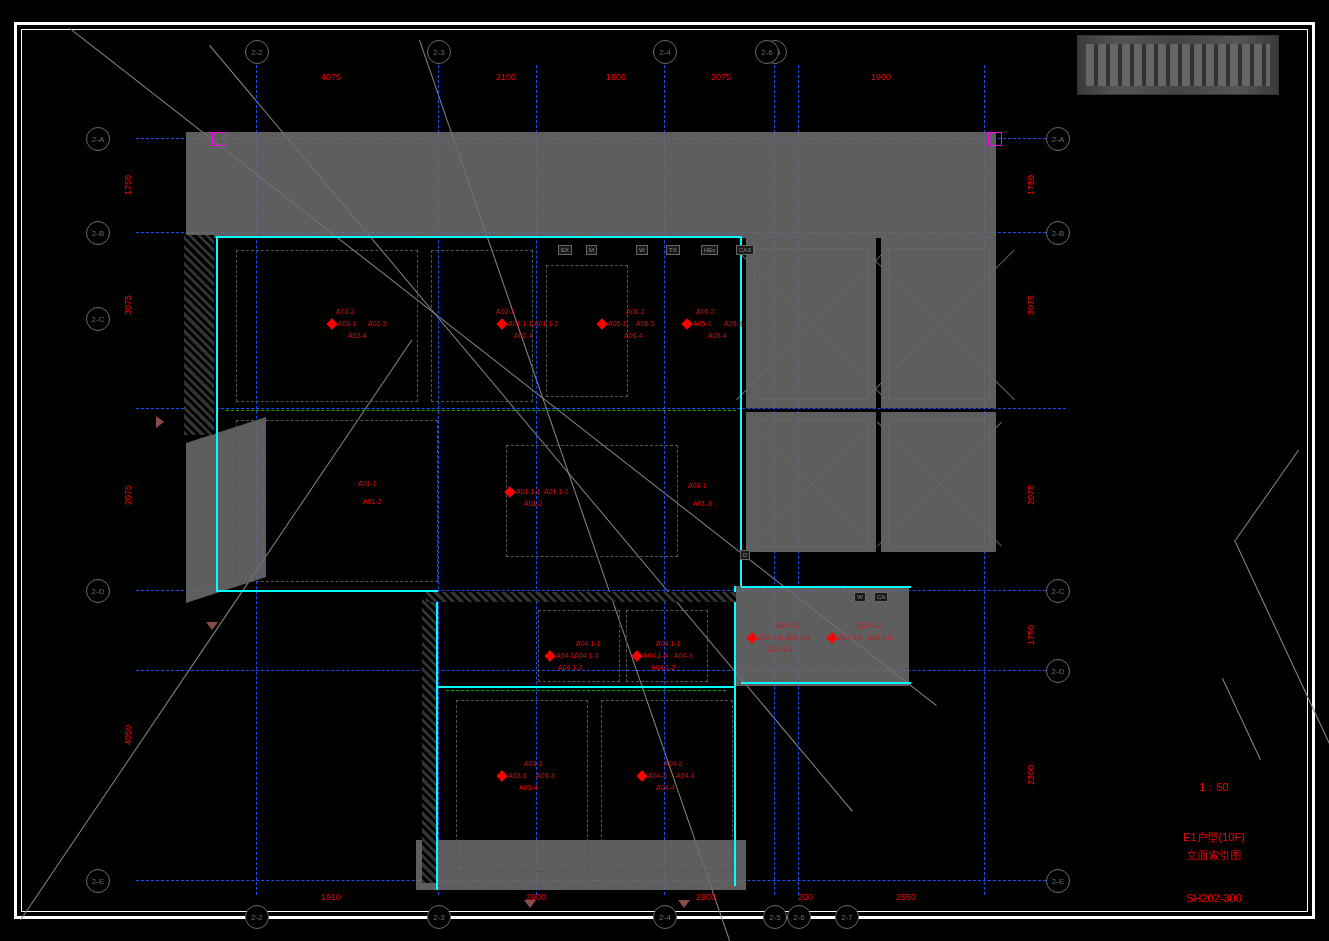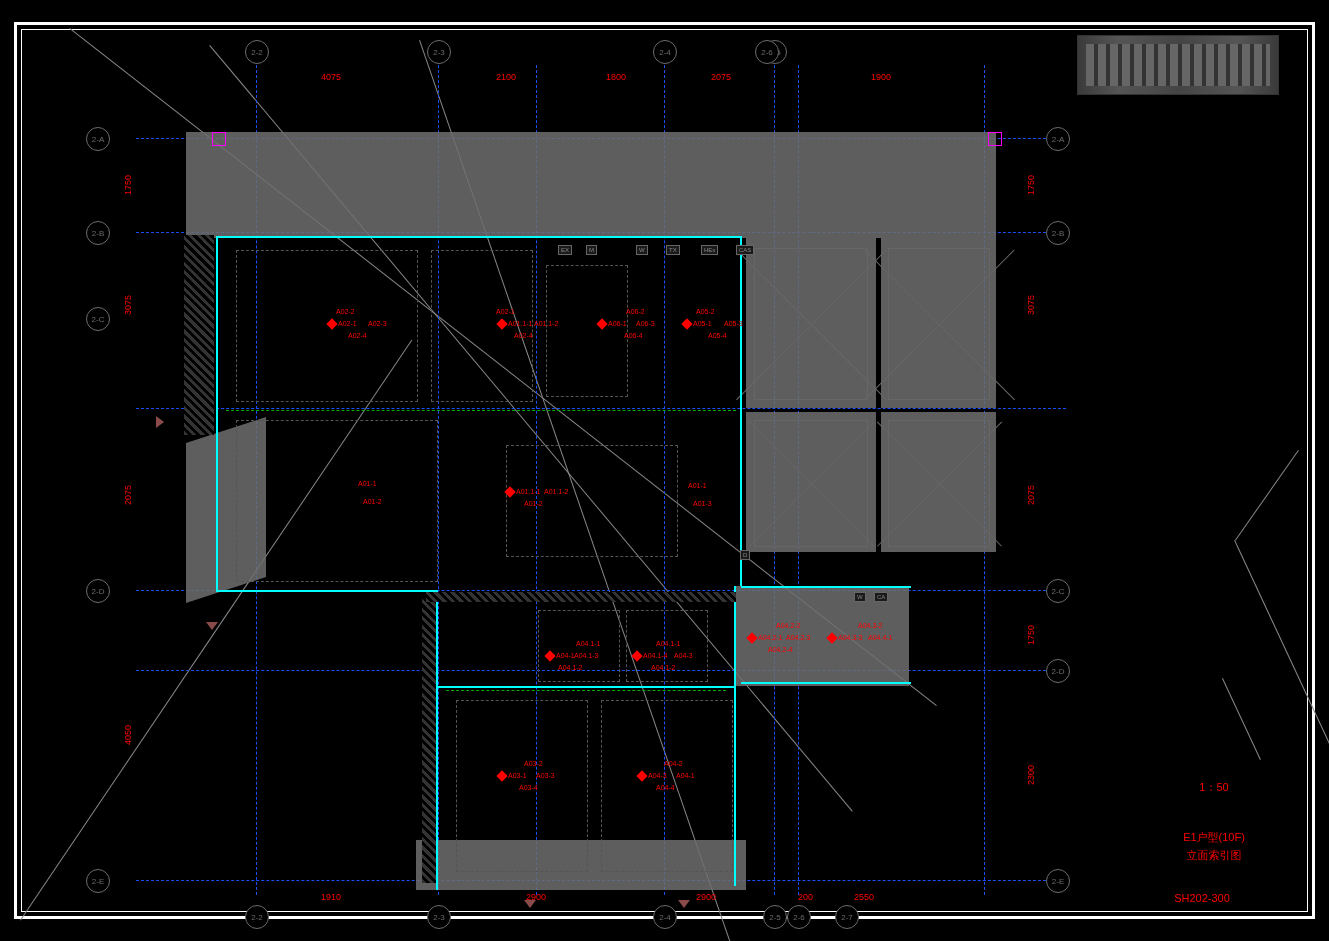--- a/index.html
+++ b/index.html
@@ -41,21 +41,21 @@
     <div class="inner-frame"></div>
   </div>
 
   <div class="thumb">
     <div class="thumb-inner"></div>
   </div>
 
   <div class="title-text" style="right:40px;top:780px">1：50</div>
   <div class="title-text" style="right:40px;top:830px">E1户型(10F)</div>
   <div class="title-text" style="right:40px;top:848px">立面索引图</div>
-  <div class="title-text" style="right:52px;top:892px">SH202-300</div>
+  <div class="title-text" style="right:40px;top:892px">SH202-300</div>
 
   <div class="diag-line" style="top:28px;left:70px;width:1100px;transform:rotate(38deg)"></div>
   <div class="diag-line" style="top:45px;left:210px;width:1000px;transform:rotate(50deg)"></div>
   <div class="diag-line" style="top:40px;left:420px;width:1050px;transform:rotate(71deg)"></div>
   <div class="diag-line" style="top:920px;left:20px;width:700px;transform:rotate(-56deg)"></div>
   <div class="diag-line" style="top:540px;left:1235px;width:110px;transform:rotate(-55deg)"></div>
   <div class="diag-line" style="top:540px;left:1235px;width:280px;transform:rotate(65deg)"></div>
   <div class="diag-line" style="top:760px;left:1260px;width:90px;transform:rotate(-115deg)"></div>
 
   <div class="drawing-area">
@@ -159,21 +159,21 @@
         <div class="dim" style="left: 370px; top: 22px; text-align: right;">2100</div>
         <div class="dim" style="left: 480px; top: 22px;">1800</div>
         <div class="dim" style="left: 585px; top: 22px;">2075</div>
         <div class="dim" style="left: 745px; top: 22px;">1900</div>
       </div>
     <div id="dims-bot">
         <div class="dim" style="left: 195px; top: 842px;">1910</div>
         <div class="dim" style="left: 400px; top: 842px;">2900</div>
         <div class="dim" style="left: 570px; top: 842px;">2900</div>
         <div class="dim" style="left: 672px; top: 842px;">200</div>
-        <div class="dim" style="left: 728px; top: 842px;">2550</div>
+        <div class="dim" style="left: 770px; top: 842px;">2550</div>
       </div>
     <div id="dims-left">
         <div class="dim" style="top: 130px; left: -8px; transform: rotate(-90deg);">1750</div>
         <div class="dim" style="top: 250px; left: -8px; transform: rotate(-90deg);">3075</div>
         <div class="dim" style="top: 440px; left: -8px; transform: rotate(-90deg);">2075</div>
         <div class="dim" style="top: 680px; left: -8px; transform: rotate(-90deg);">4050</div>
       </div>
     <div id="dims-right">
         <div class="dim" style="top: 130px; left: 895px; transform: rotate(-90deg);">1750</div>
         <div class="dim" style="top: 250px; left: 895px; transform: rotate(-90deg);">3075</div>

